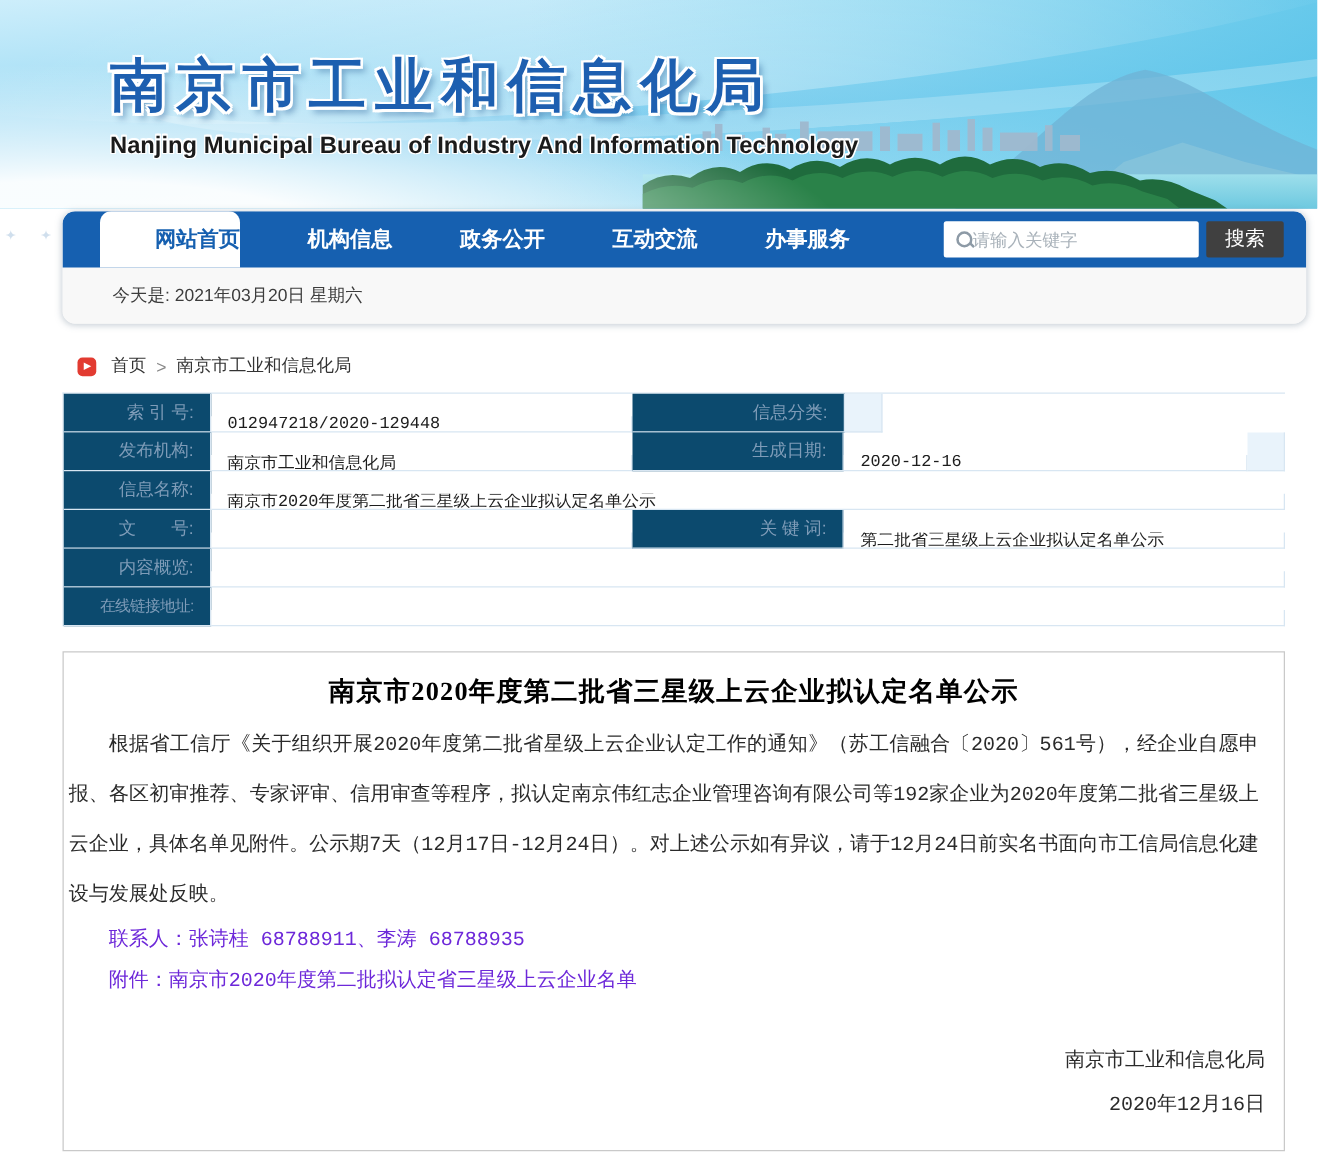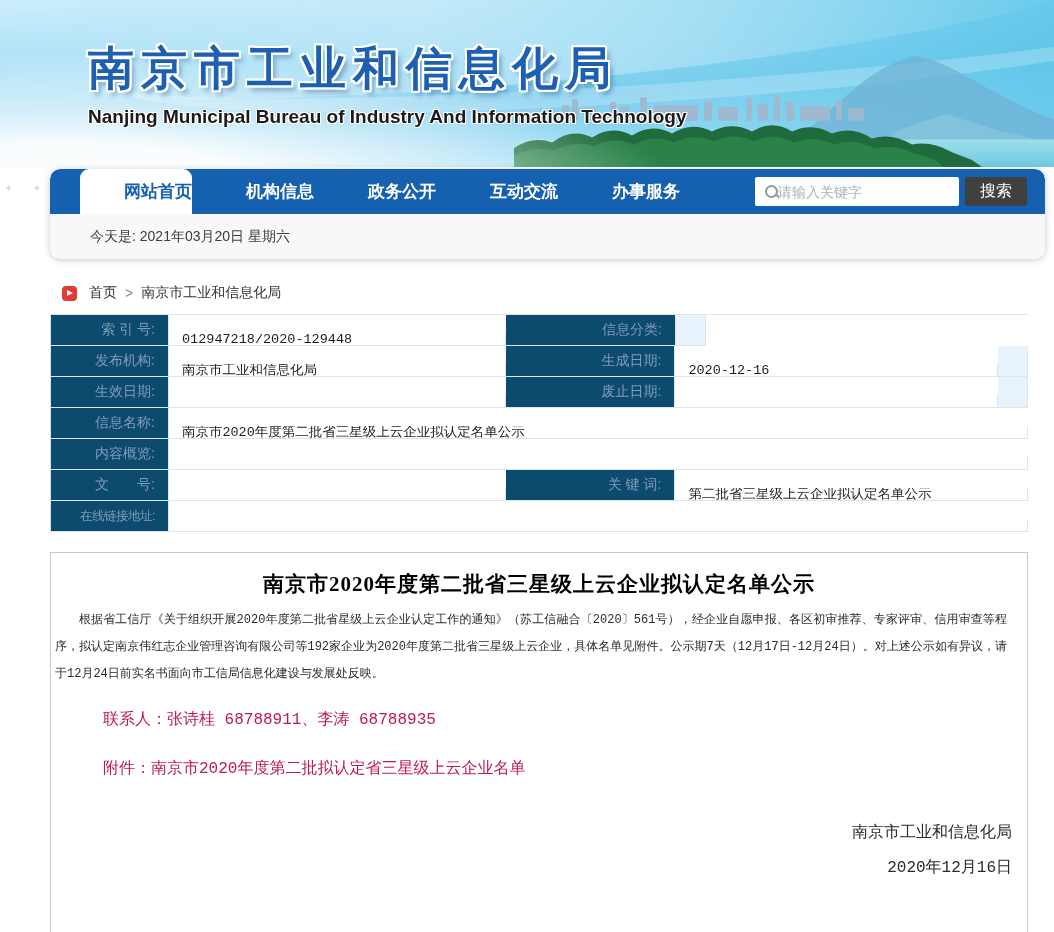--- a/index.html
+++ b/index.html
@@ -125,25 +125,25 @@
   
   .article {
     margin:20px 0 0 50px; width:978px; height:400px; border:1px solid #c9c9c9; background:#fff;
     font-family:"Liberation Mono", monospace;
   }
   .article h1 {
     margin:17px 10px 9px; text-align:center; font-size:21px; color:#000;
     font-family:"Liberation Serif", serif; font-weight:bold; letter-spacing:1px;
   }
   .article .body {
-    margin:0; padding:0 20px 0 4px; font-size:12px; line-height:27px; color:#2a2a2a;
+    margin:0; padding:0 20px 0 4px; font-size:16px; line-height:40px; color:#2a2a2a;
     text-indent:2em; text-align:justify;
   }
   .article .indent {
-    margin:16px; padding:0 20px 0 4px; font-size:16px; line-height:33px; color:#be185d; text-indent:2em;
+    margin:0; padding:0 20px 0 4px; font-size:16px; line-height:33px; color:#6d28d9; text-indent:2em;
   }
   .sig-block { margin-top:30px; }
   .sig { text-align:right; padding-right:15px; font-size:16px; line-height:35px; color:#2a2a2a; }
 </style>
 </head>
 <body>
 
 <div class="header">
   <div class="header-cyan"></div>
   <div class="swoosh-a"></div>
@@ -220,39 +220,32 @@
     <div class="tcell w-tail"></div>
   </div>
   <div class="trow">
     <div class="tcell tlabel w-l1">发布机构:</div>
     <div class="tcell tvalue w-v1">南京市工业和信息化局</div>
     <div class="tcell tlabel w-l2">生成日期:</div>
     <div class="tcell tvalue w-v2">2020-12-16</div>
     <div class="tcell w-tail"></div>
   </div>
   <div class="trow">
-    <div class="tcell tlabel w-l1">生效日期:</div>
-    <div class="tcell tvalue w-v1"></div>
-    <div class="tcell tlabel w-l2">废止日期:</div>
-    <div class="tcell tvalue w-v2"></div>
-    <div class="tcell w-tail"></div>
-  </div>
-  <div class="trow">
     <div class="tcell tlabel w-l1">信息名称:</div>
     <div class="tcell tvalue w-span">南京市2020年度第二批省三星级上云企业拟认定名单公示</div>
-  </div>
-  <div class="trow">
-    <div class="tcell tlabel w-l1">内容概览:</div>
-    <div class="tcell tvalue w-span"></div>
   </div>
   <div class="trow">
     <div class="tcell tlabel w-l1">文　　号:</div>
     <div class="tcell tvalue w-v1"></div>
     <div class="tcell tlabel w-l2">关 键 词:</div>
     <div class="tcell tvalue w-v2" style="width:353px;">第二批省三星级上云企业拟认定名单公示</div>
+  </div>
+  <div class="trow">
+    <div class="tcell tlabel w-l1">内容概览:</div>
+    <div class="tcell tvalue w-span"></div>
   </div>
   <div class="trow">
     <div class="tcell tlabel w-l1" style="font-size:12.5px; letter-spacing:-0.5px;">在线链接地址:</div>
     <div class="tcell tvalue w-span"></div>
   </div>
 </div>
 
 <div class="article">
   <h1>南京市2020年度第二批省三星级上云企业拟认定名单公示</h1>
   <p class="body">根据省工信厅《关于组织开展2020年度第二批省星级上云企业认定工作的通知》（苏工信融合〔2020〕561号），经企业自愿申报、各区初审推荐、专家评审、信用审查等程序，拟认定南京伟红志企业管理咨询有限公司等192家企业为2020年度第二批省三星级上云企业，具体名单见附件。公示期7天（12月17日-12月24日）。对上述公示如有异议，请于12月24日前实名书面向市工信局信息化建设与发展处反映。</p>

